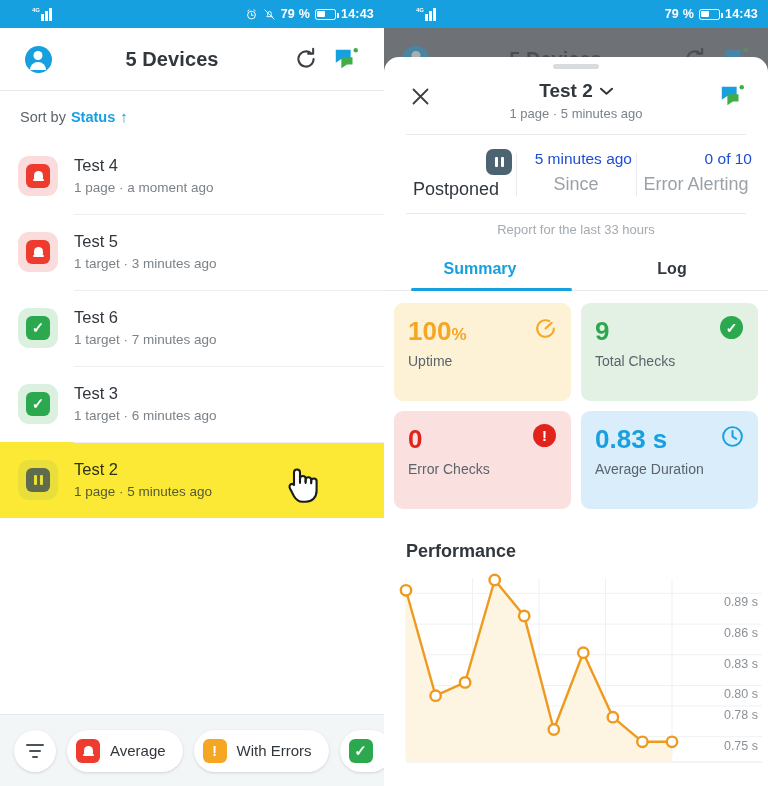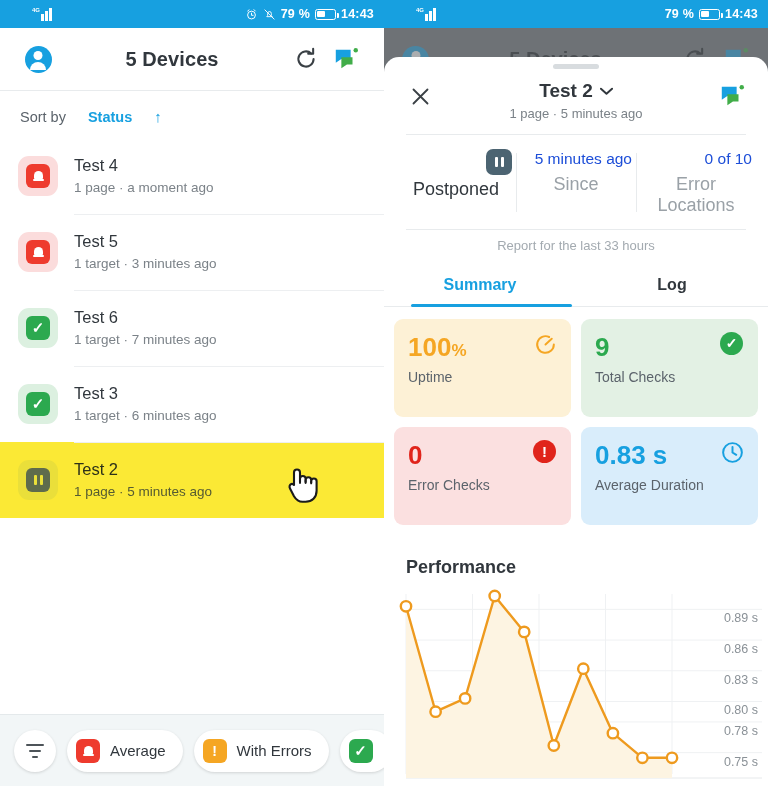--- a/index.html
+++ b/index.html
@@ -32,21 +32,21 @@
   .battery i{position:absolute;left:1.3px;top:1.3px;bottom:1.3px;width:8px;background:#fff;border-radius:1px;display:block;}
 
   .appbar { height:62px; display:flex; align-items:center; padding:0 18px; background:#fff; }
   .appbar-title { flex:1; text-align:center; font-size:20px; font-weight:700; color:#31373D; letter-spacing:.1px; }
   .icon-btn { width:40px; height:40px; display:flex; align-items:center; justify-content:center; flex:0 0 auto; }
   .avatar-icon { width:27px; height:27px; border-radius:50%; background:#17A0E0; position:relative; }
   .avatar-icon::before{content:"";position:absolute;left:50%;top:5px;transform:translateX(-50%);width:9px;height:9px;border-radius:50%;background:#fff;}
   .avatar-icon::after{content:"";position:absolute;left:50%;bottom:3px;transform:translateX(-50%);width:16px;height:8px;border-radius:8px 8px 0 0;background:#fff;}
   .sep-line { height:1px; background:#E8EBED; }
 
-  .sortbar { padding:17px 20px 13px 20px; font-size:14.5px; color:#5B636B; display:flex; align-items:center; gap:22px; }
+  .sortbar { padding:17px 20px 13px 20px; font-size:14.5px; color:#5B636B; display:flex; align-items:center; gap:5px; }
   .sortbar .sort-key { color:#17A0E0; font-weight:600; }
   .sortbar .arr { color:#17A0E0; font-size:15px; }
 
   .dev-list { }
   .dev-row { display:flex; align-items:center; padding:0 18px; height:76px; position:relative; background:#fff; }
   .dev-row.highlight { background:#FBE935; }
   .dev-row .divider { position:absolute; left:74px; right:0; top:0; height:1px; background:#EDEFF1; }
   .dev-row:first-child .divider { display:none; }
   .badge { width:40px; height:40px; border-radius:11px; display:flex; align-items:center; justify-content:center; flex:0 0 auto; margin-right:16px; }
   .badge-alert { background:#FBDCDC; }
@@ -372,21 +372,21 @@
               </span>
           </div>
           <div class="stat-lbl dark">Postponed</div>
         </div>
         <div class="stat">
           <div class="stat-val">5 minutes ago</div>
           <div class="stat-lbl">Since</div>
         </div>
         <div class="stat">
           <div class="stat-val">0 of 10</div>
-          <div class="stat-lbl">Error Locations</div>
+          <div class="stat-lbl">Error Alerting</div>
         </div>
       </div>
 
       <div class="stats-sep" style="margin-top:0"></div>
       <div class="report-note">Report for the last 33 hours</div>
 
       <div class="tabs">
         <div class="tab active">Summary</div>
         <div class="tab">Log</div>
         <div class="tab-underline"></div>

